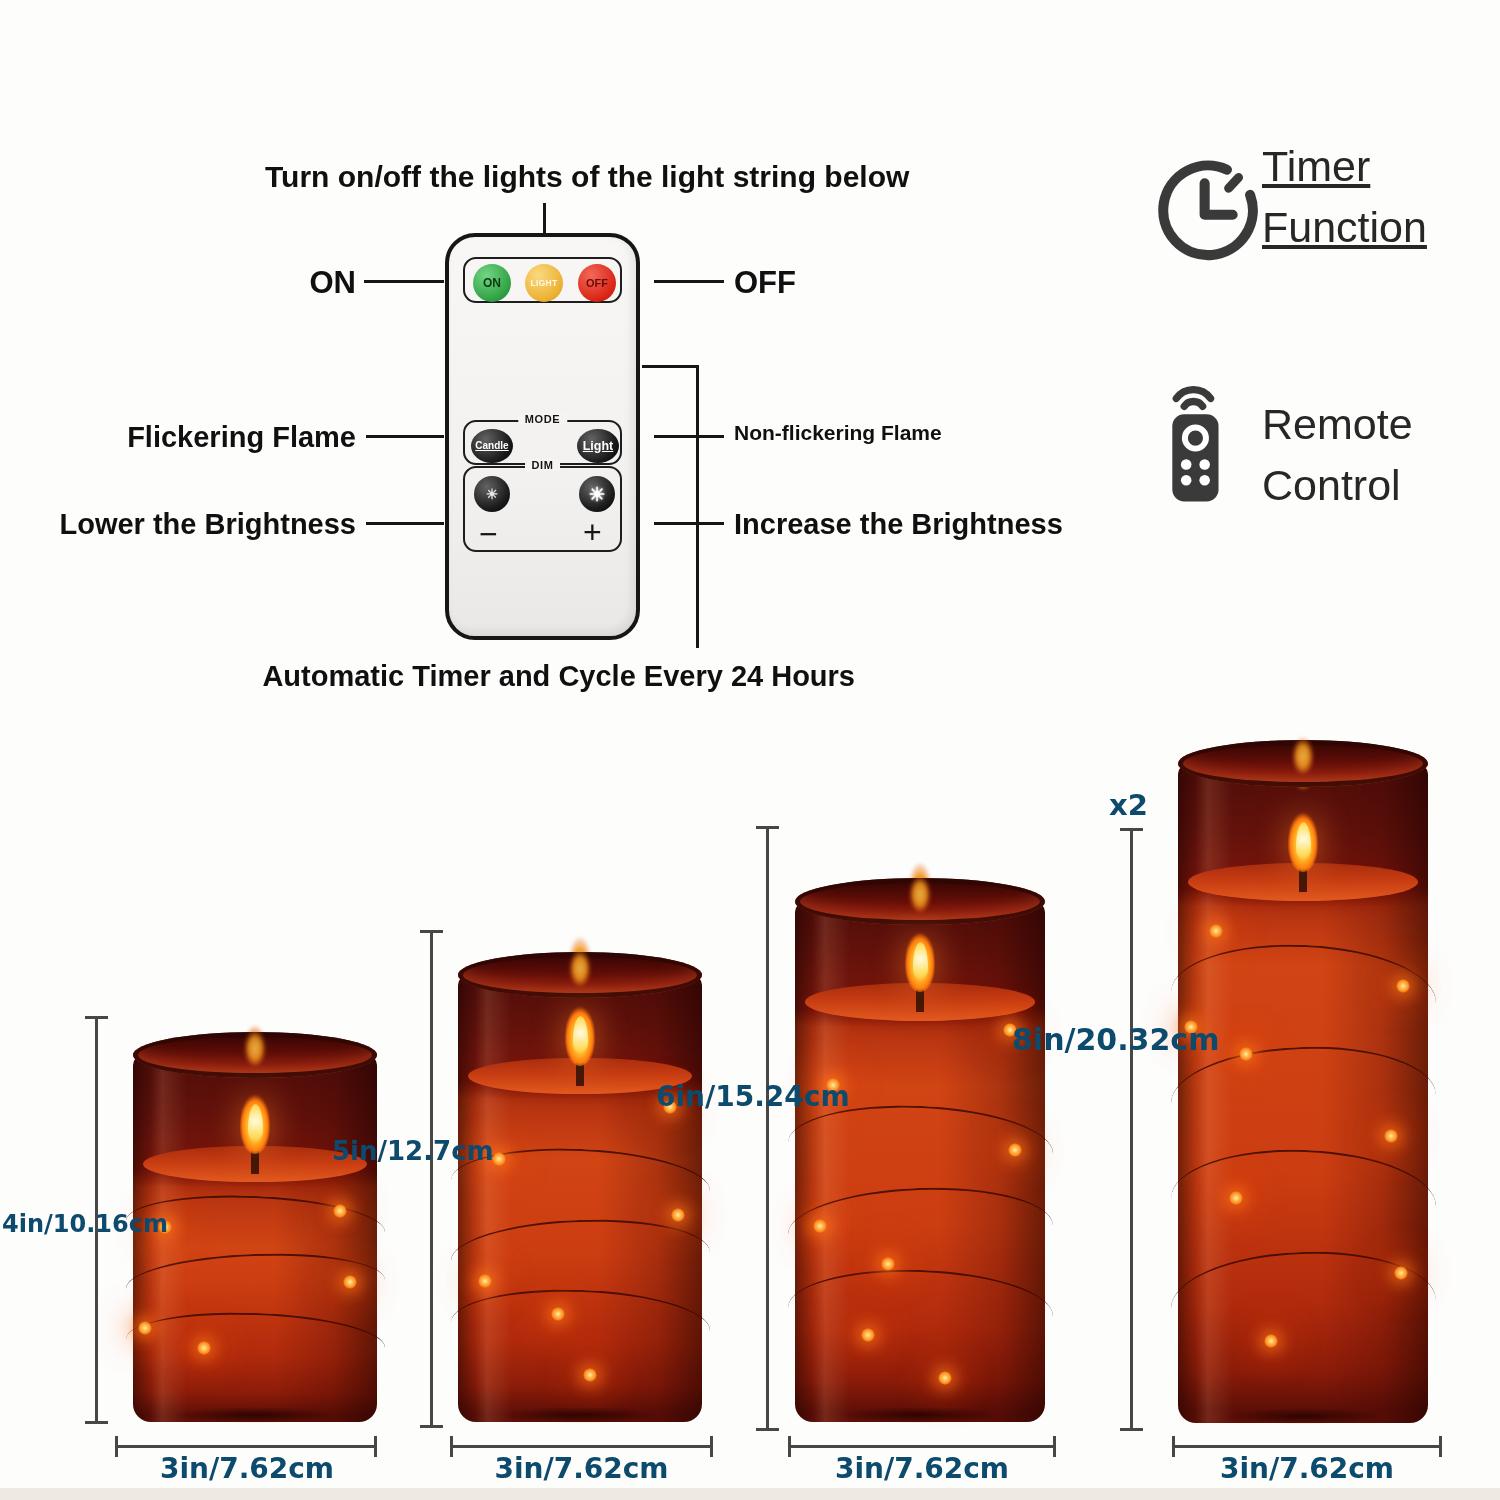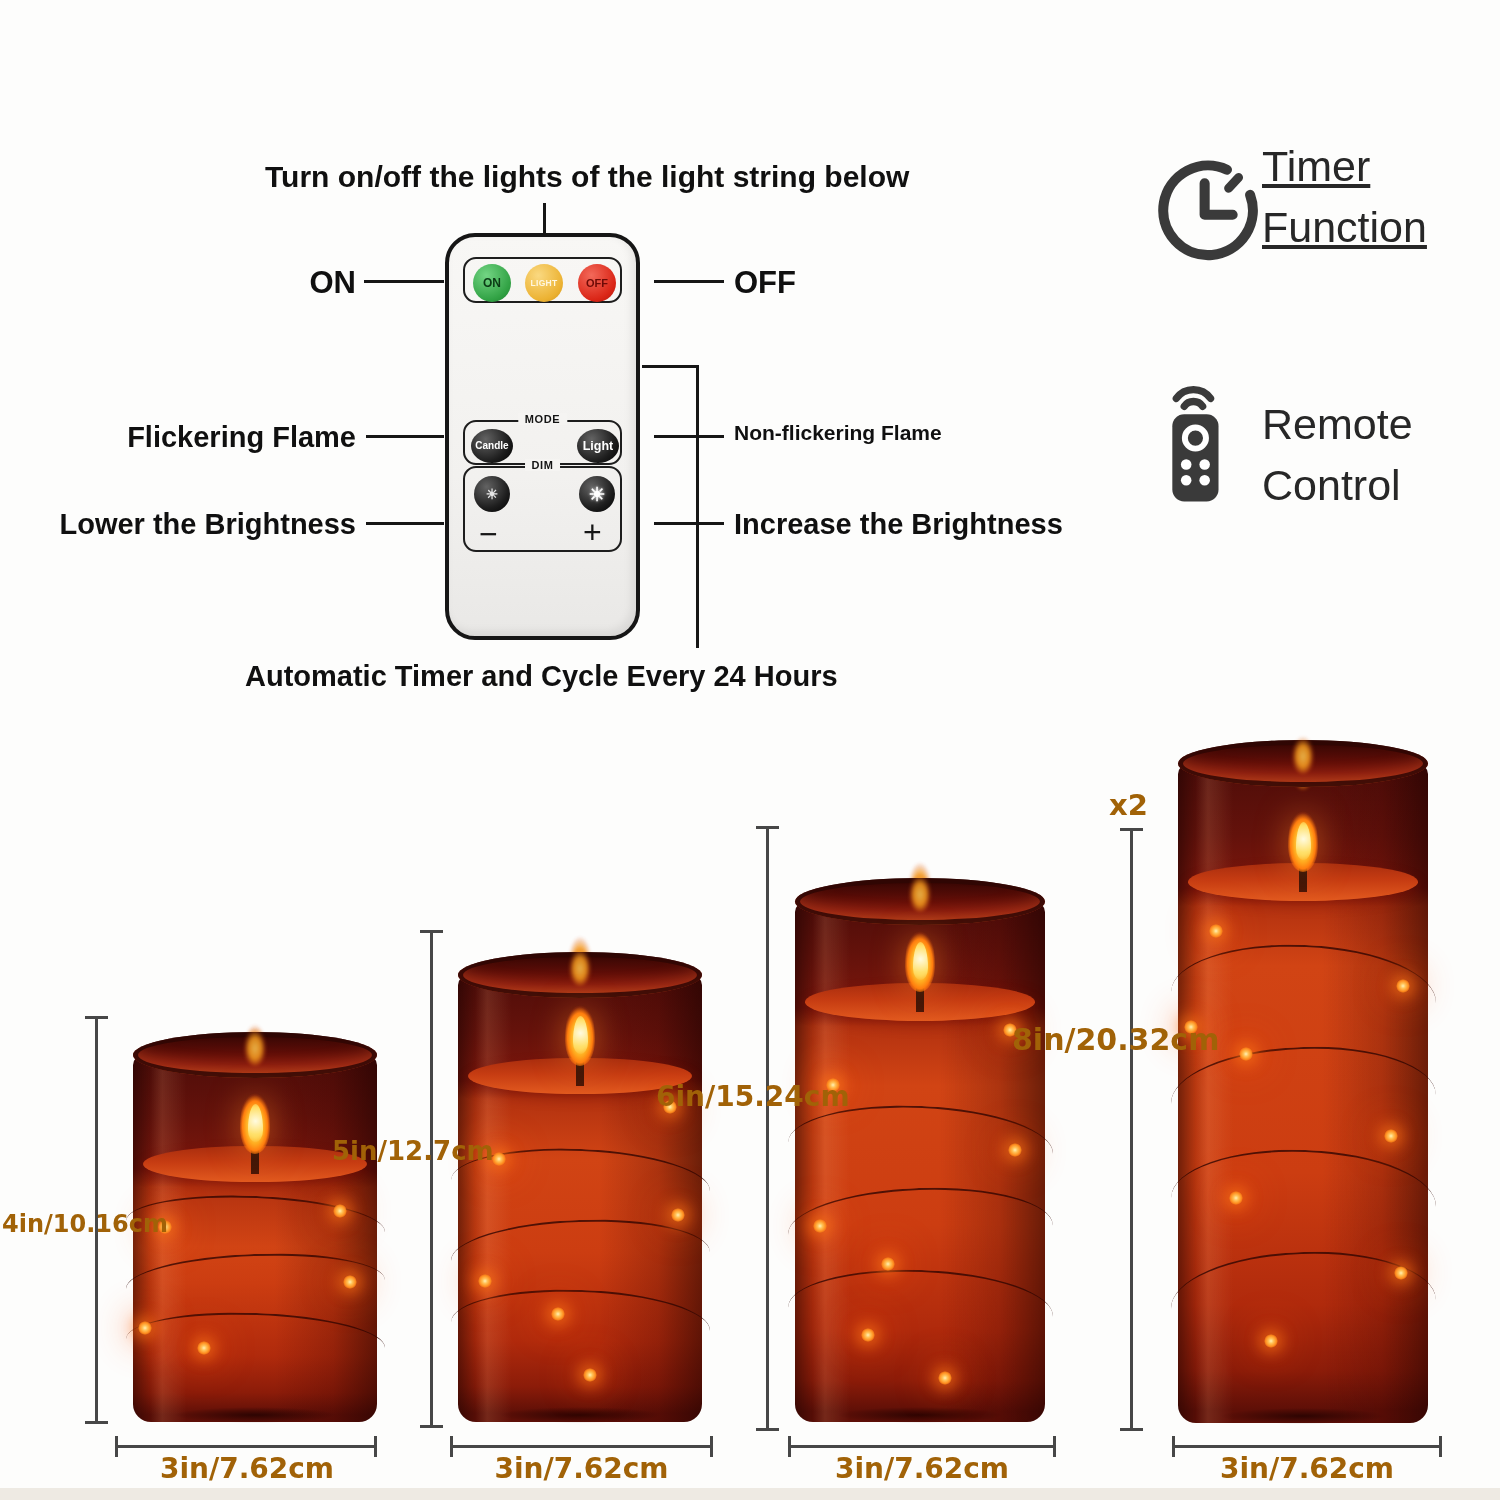--- a/index.html
+++ b/index.html
@@ -6,21 +6,21 @@
   body{
     width:1500px;height:1500px;position:relative;overflow:hidden;
     background:#fdfdfc;
     font-family:"Liberation Sans",sans-serif;
     color:#141414;
   }
   .abs{position:absolute;}
   
   .lbl{position:absolute;font-weight:700;color:#101010;white-space:nowrap;}
   .top-label{left:265px;top:160px;width:600px;text-align:center;font-size:30px;}
-  .auto-label{left:245px;top:660px;width:610px;text-align:left;font-size:29px;}
+  .auto-label{left:245px;top:660px;width:610px;text-align:right;font-size:29px;}
   .lab-left{left:0;width:356px;text-align:right;}
   .lab-right{left:734px;text-align:left;}
   .lab-on{top:265px;font-size:31px;}
   .lab-off{top:265px;font-size:31px;}
   .lab-flicker{top:421px;font-size:29px;}
   .lab-nonflicker{top:421px;font-size:21px;}
   .lab-lower{top:508px;font-size:29px;}
   .lab-increase{top:508px;font-size:29px;}
   
   .cl{position:absolute;height:3px;background:#161616;}
@@ -43,21 +43,21 @@
     font-weight:700;line-height:1;}
   .rbtn-38{width:38px;height:38px;}
   .btn-on{left:8px;top:5px;background:radial-gradient(circle at 35% 30%,#73d584,#31a244 68%,#1e7a2d);color:#0b3a15;font-size:12px;}
   .btn-lightp{left:60px;top:5px;background:radial-gradient(circle at 35% 30%,#fad981,#ecb232 68%,#cf9318);color:#fff7e0;font-size:8.5px;letter-spacing:.3px;}
   .btn-off{left:113px;top:5px;background:radial-gradient(circle at 35% 30%,#f3695a,#da2516 68%,#a8170c);color:#6e0a06;font-size:11px;}
   .btn-dark{background:radial-gradient(circle at 35% 30%,#636363,#1d1d1d 62%,#000);color:#fff;}
   .b2h{left:8px;top:5px;font-size:14px;}
   .b4h{left:115px;top:5px;font-size:14px;}
   .b6h{left:8px;top:52px;font-size:14px;}
   .b8h{left:115px;top:52px;font-size:14px;}
-  .ell{width:42px;height:34px;border-radius:50%;}
+  .ell{width:42px;height:34px;border-radius:50%;text-decoration:underline;}
   .bcandle{left:6px;top:7px;font-size:10px;}
   .blight{left:112px;top:7px;font-size:12.5px;}
   .bsun1{left:9px;top:8px;width:36px;height:36px;}
   .bsun2{left:114px;top:8px;width:36px;height:36px;}
   .sun-dim{font-size:14px;color:#e6e6e6;}
   .sun-bright{font-size:19px;color:#fff;text-shadow:0 0 3px #fff;}
   .dim-sign{position:absolute;font-size:32px;font-weight:400;color:#161616;}
   .sign-minus{left:14px;top:48px;}
   .sign-plus{left:118px;top:46px;}
   
@@ -118,21 +118,21 @@
   .v2{left:430px;top:930px;height:498px;}
   .v3{left:766px;top:826px;height:605px;}
   .v4{left:1130px;top:828px;height:603px;}
   .hline{position:absolute;height:3px;background:#474747;top:1445px;}
   .hline::before,.hline::after{content:"";position:absolute;top:-9px;width:3px;height:21px;background:#474747;}
   .hline::before{left:0;} .hline::after{right:0;}
   .h1{left:115px;width:262px;}
   .h2{left:450px;width:263px;}
   .h3{left:788px;width:268px;}
   .h4{left:1172px;width:270px;}
-  .mlabel{position:absolute;font-family:"DejaVu Sans",sans-serif;font-weight:700;color:#a16207;white-space:nowrap;}
+  .mlabel{position:absolute;font-family:"DejaVu Sans",sans-serif;font-weight:700;color:#0c4a6e;white-space:nowrap;}
   .hl1{left:2px;top:1210px;font-size:24px;}
   .hl2{left:332px;top:1136px;font-size:26px;}
   .hl3{left:656px;top:1080px;font-size:28px;}
   .hl4{left:1012px;top:1022px;font-size:30px;}
   .wl{top:1452px;text-align:center;font-size:28px;}
   .wl1{left:116px;width:262px;}
   .wl2{left:450px;width:263px;}
   .wl3{left:788px;width:268px;}
   .wl4{left:1172px;width:270px;}
   .x2{left:1060px;width:88px;text-align:right;top:788px;font-size:29px;}

